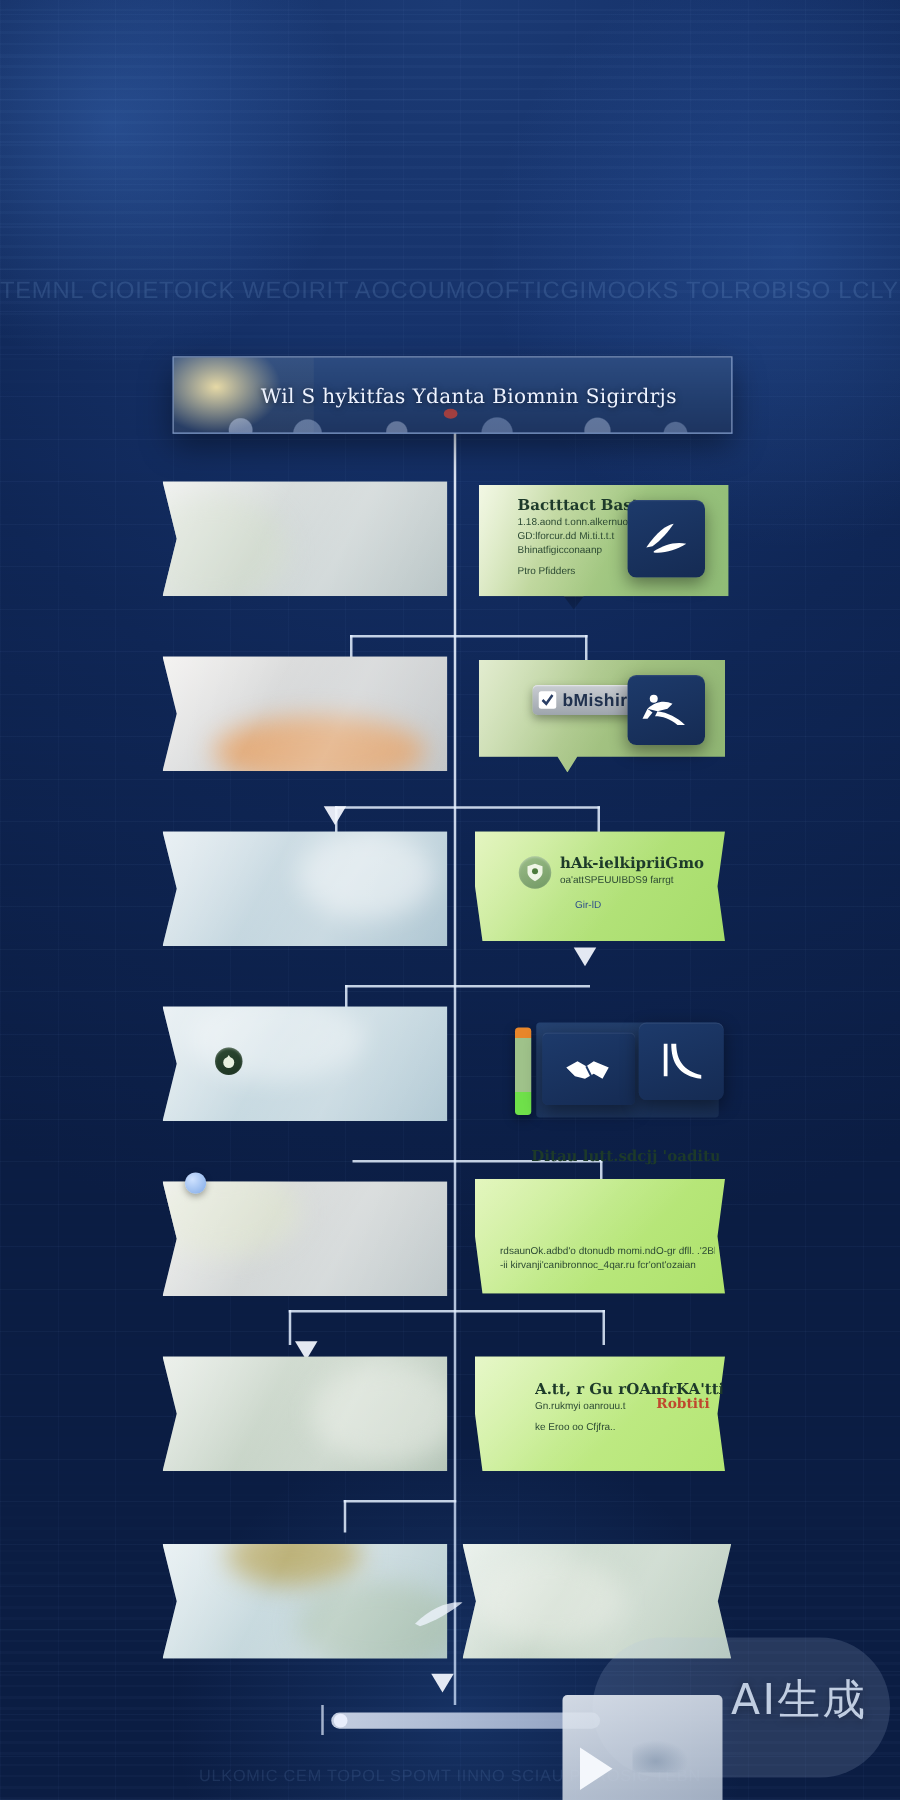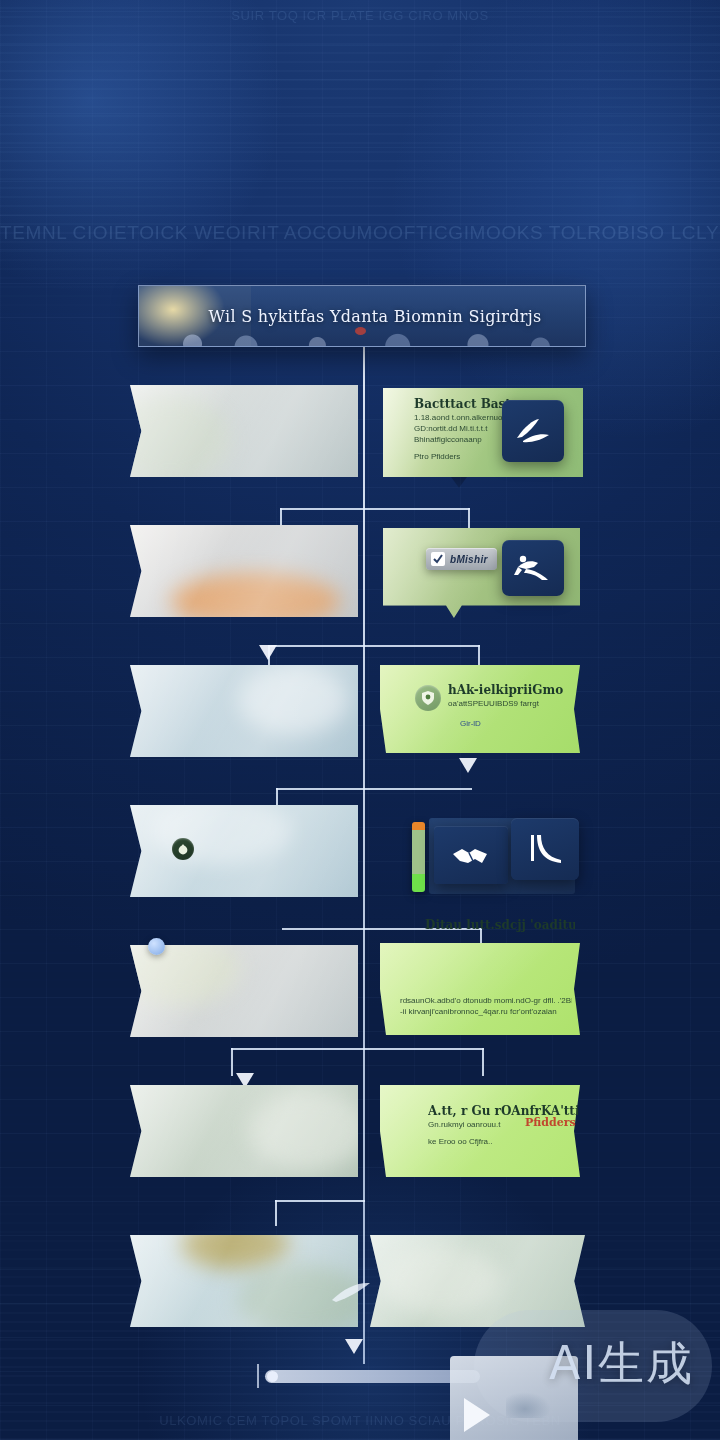--- a/index.html
+++ b/index.html
@@ -141,21 +141,21 @@
   .pillbtn {
     position: absolute; display: flex; align-items: center; gap: 5px;
     background: linear-gradient(180deg, #c9cdd2, #9ea5ad);
     border-radius: 4px; padding: 4px 9px 4px 5px; z-index: 6;
     box-shadow: 0 3px 8px rgba(0,0,0,.35), inset 0 1px 0 rgba(255,255,255,.45);
   }
   .pillbtn .chk {
     width: 14px; height: 14px; background: #fff; border-radius: 2px;
     display: flex; align-items: center; justify-content: center;
   }
-  .pillbtn .lbl { color: #20314e; font-size: 10px; font-weight: 700; letter-spacing: .3px; white-space: nowrap; font-style: italic; }
+  .pillbtn .lbl { color: #20314e; font-size: 14px; font-weight: 700; letter-spacing: .3px; white-space: nowrap; }
 
   .badge-circle {
     position: absolute; border-radius: 50%;
     background: linear-gradient(160deg, rgba(110,150,110,.55), rgba(70,110,75,.65));
     display: flex; align-items: center; justify-content: center; z-index: 6;
     box-shadow: inset 0 1px 2px rgba(255,255,255,.3);
   }
 
   .vbar {
     position: absolute; width: 13px; border-radius: 3px; z-index: 6;
@@ -216,22 +216,22 @@
     position: absolute; left: 2px; top: 1px; width: 11px; height: 11px;
     border-radius: 50%; background: #e8eefc;
   }
   .slider-tick { position: absolute; left: 257px; bottom: 52px; width: 2px; height: 24px;
     background: rgba(225,236,255,.7); z-index: 7; }
   .wm-pill {
     position: absolute; right: 8px; bottom: 18px; width: 238px; height: 112px;
     border-radius: 56px; background: rgba(176,196,228,.17); z-index: 6;
   }
   .wm-text {
-    position: absolute; right: 26px; bottom: 45px; z-index: 8;
-    color: rgba(214,226,245,.88); font-size: 46px; letter-spacing: 2px;
+    position: absolute; right: 26px; bottom: 57px; z-index: 8;
+    color: rgba(214,226,245,.88); font-size: 34px; letter-spacing: 2px;
     font-family: "DejaVu Sans", sans-serif;
     text-shadow: 0 2px 8px rgba(0,0,0,.3);
   }
   .play-card {
     position: absolute; left: 450px; bottom: 0; width: 128px; height: 84px;
     background: linear-gradient(160deg, rgba(226,232,240,.92), rgba(186,198,214,.85));
     border-radius: 4px 4px 0 0; z-index: 7; overflow: hidden;
   }
   .play-card .tri {
     position: absolute; left: 14px; bottom: 8px; width: 0; height: 0;
@@ -250,21 +250,20 @@
 <body>
 
 <div class="stage">
 
   <div class="bp"></div>
   <div class="bp2"></div>
   <div class="glow-a"></div>
   <div class="glow-b"></div>
   <div class="glow-c"></div>
 
-  <div class="ghost-text g2">SUIR  TOQ  ICR  PLATE  IGG  CIRO  MNOS</div>
   <div class="ghost-text g1">TEMNL  CIOIETOICK  WEOIRIT AOCOUMOOFTICGIMOOKS TOLROBISO  LCLYNIOCK</div>
   <div class="ghost-text g3">ULKOMIC  CEM  TOPOL  SPOMT  IINNO  SCIAU  POROSIC  TEBN</div>
 
   <div class="title-wrap">
   </div>
 
   <div class="hdr">
     <div class="tan"></div>
     <div class="crowd"></div>
     <div class="reddot"></div>
@@ -320,21 +319,21 @@
   </div>
 
   <div class="gcard" style="left:383px; top:388px; width:200px; height:89px;
        background: linear-gradient(110deg, #e8f2cf 0%, #b4d08c 30%, #9cc47e 62%, #8fbc76 100%);
        clip-path: polygon(0 0,100% 0,100% 100%,42% 100%,38% 112%,34% 100%,0 100%);">
     <div class="sheen" style="position:absolute;inset:0;background:linear-gradient(120deg,rgba(255,255,255,.45),rgba(255,255,255,0) 55%);"></div>
   </div>
   <div style="position:absolute;left:414px;top:397px;width:112px;z-index:6;">
     <div class="g-title">Bactttact Basta</div>
     <div class="g-body">1.18.aond t.onn.alkernuonma</div>
-    <div class="g-body">GD:nortit.dd Mi.ti.t.t.t</div>
+    <div class="g-body">GD:lforcur.dd Mi.ti.t.t.t</div>
     <div class="g-body">Bhinatfigicconaanp</div>
     <div class="g-body" style="margin-top:6px">Ptro Pfidders</div>
   </div>
   <div class="tile" style="left:502px; top:400px; width:62px; height:62px;">
     <svg width="40" height="30" viewBox="0 0 40 30">
       <path d="M4 22 C12 10 20 4 26 3 C22 9 16 16 9 21 Z" fill="#fff"></path>
       <path d="M10 25 C18 20 27 17 36 19 C28 24 18 27 10 26 Z" fill="#fff"></path>
     </svg>
   </div>
 
@@ -484,21 +483,21 @@
   <div class="gcard" style="left:380px; top:1085px; width:200px; height:92px;
        background: linear-gradient(130deg, #d6f2a4 0%, #c0ea86 45%, #b4e674 100%);
        clip-path: polygon(0 0,100% 0,97% 50%,100% 100%,3% 100%,0 50%);">
     <div class="sheen" style="position:absolute;inset:0;background:linear-gradient(135deg,rgba(255,255,255,.4),rgba(255,255,255,0) 60%);"></div>
   </div>
   <div style="position:absolute;left:428px;top:1104px;width:150px;z-index:6;">
     <div class="g-title">A.tt, r Gu rOAnfrKA'ttibh.</div>
     <div class="g-body">Gn.rukmyi oanrouu.t</div>
     <div class="g-body" style="margin-top:6px">ke Eroo oo Cfjfra..</div>
   </div>
-  <div class="accent-mark" style="left:525px; top:1116px; font-size:11px;">Pfidders</div>
+  <div class="accent-mark" style="left:525px; top:1116px; font-size:11px;">Robtiti</div>
 
   <div class="card" style="left:130px; top:1235px; width:228px; height:92px;
        background: linear-gradient(140deg, #dce8ec 0%, #c4d7dc 48%, #b3c9cc 100%);">
     <div class="blotch" style="left:50px; top:-16px; width:110px; height:50px; background:rgba(180,160,80,.75);"></div>
     <div class="blotch" style="right:-10px; bottom:-8px; width:130px; height:70px; background:rgba(160,185,150,.45);"></div>
     <div class="sheen"></div>
   </div>
   <div class="plate" style="left:166px; top:1250px; width:155px; height:60px;">
     <div class="p-title">Casah Conty Eroo N!</div>
     <div class="p-body">

